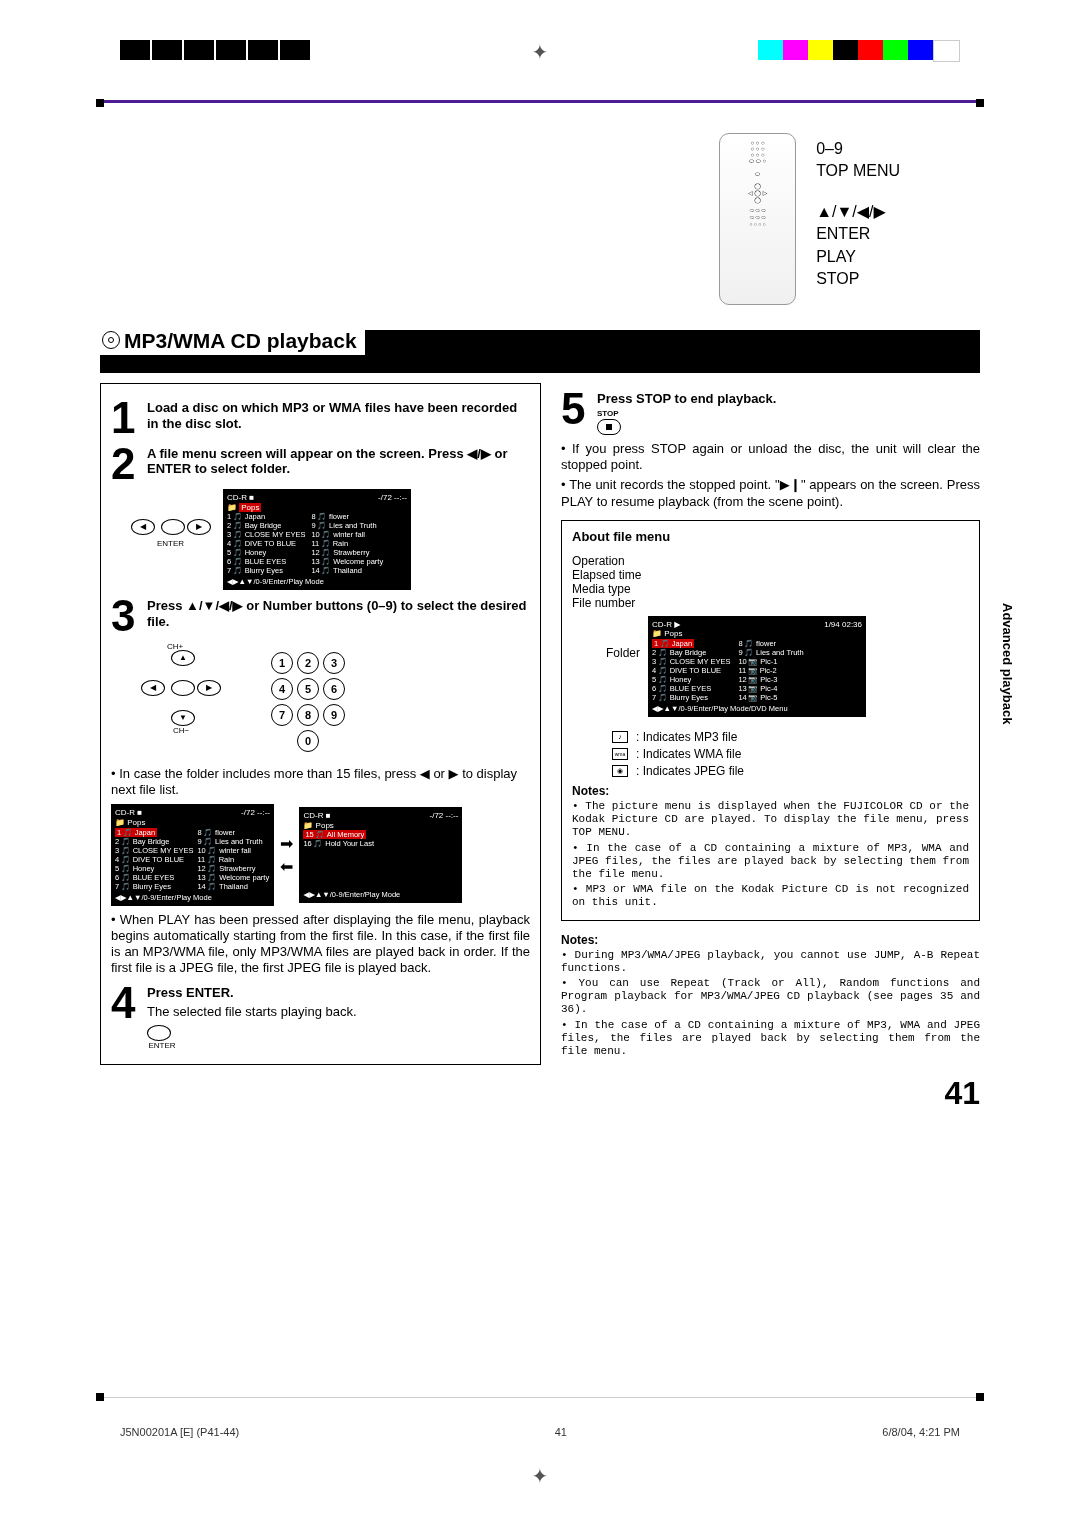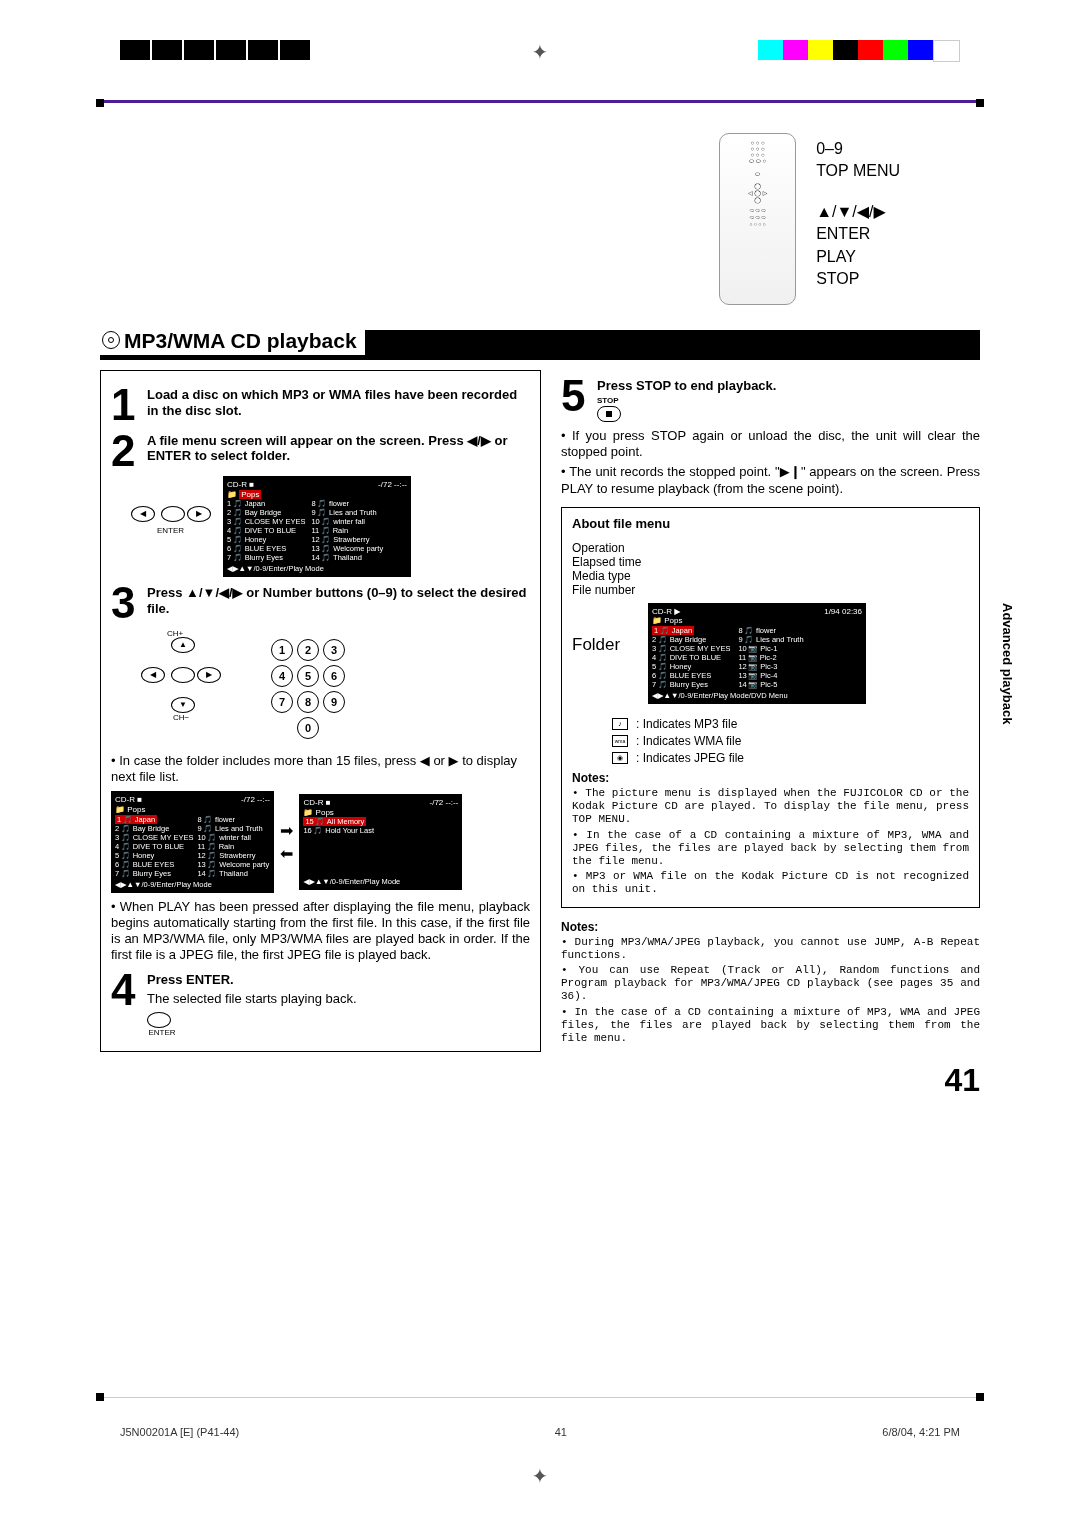--- a/index.html
+++ b/index.html
@@ -53,21 +53,21 @@
   }
   .remote-labels {
     font-size: 16px;
     line-height: 1.4;
     padding-top: 5px;
   }
   .section-title {
     margin: 25px 0 10px 0;
     background: #000;
     color: #000;
-    height: 30px;
+    height: 43px;
     position: relative;
   }
   .section-title-text {
     position: absolute;
     background: #fff;
     font-weight: bold;
     font-size: 21px;
     padding: 2px 8px 2px 2px;
     top:-3px;
   }
@@ -175,21 +175,21 @@
     color: #333;
   }
   .stop-icon{display:inline-block;width:22px;height:14px;border:1px solid #000;border-radius:8px;position:relative;vertical-align:middle;}
   .stop-icon::after{content:"";position:absolute;width:6px;height:6px;background:#000;top:4px;left:8px;}
   .two-screens { display:flex; gap:6px; align-items:center; margin:6px 0;}
   .arrow-r::before{content:"➡";font-size:16px;}
   .arrow-l::before{content:"⬅";font-size:16px;}
   .callout-labels { font-size:11px;flex-direction:column; }
   .screen-wide { width: 210px; }
   .pointer-labels-wrap{display:flex;gap:8px;align-items:flex-start;margin-top:6px;}
-  .left-label-col{font-size:17px;text-align:left;min-width:68px;line-height:1.9;}
+  .left-label-col{font-size:12px;text-align:right;min-width:68px;line-height:1.9;}
 </style>
 </head>
 <body>
 
 <div class="reg-marks">
   <div class="reg-black-bars">
       <span></span>
       <span></span>
       <span></span>
       <span></span>

